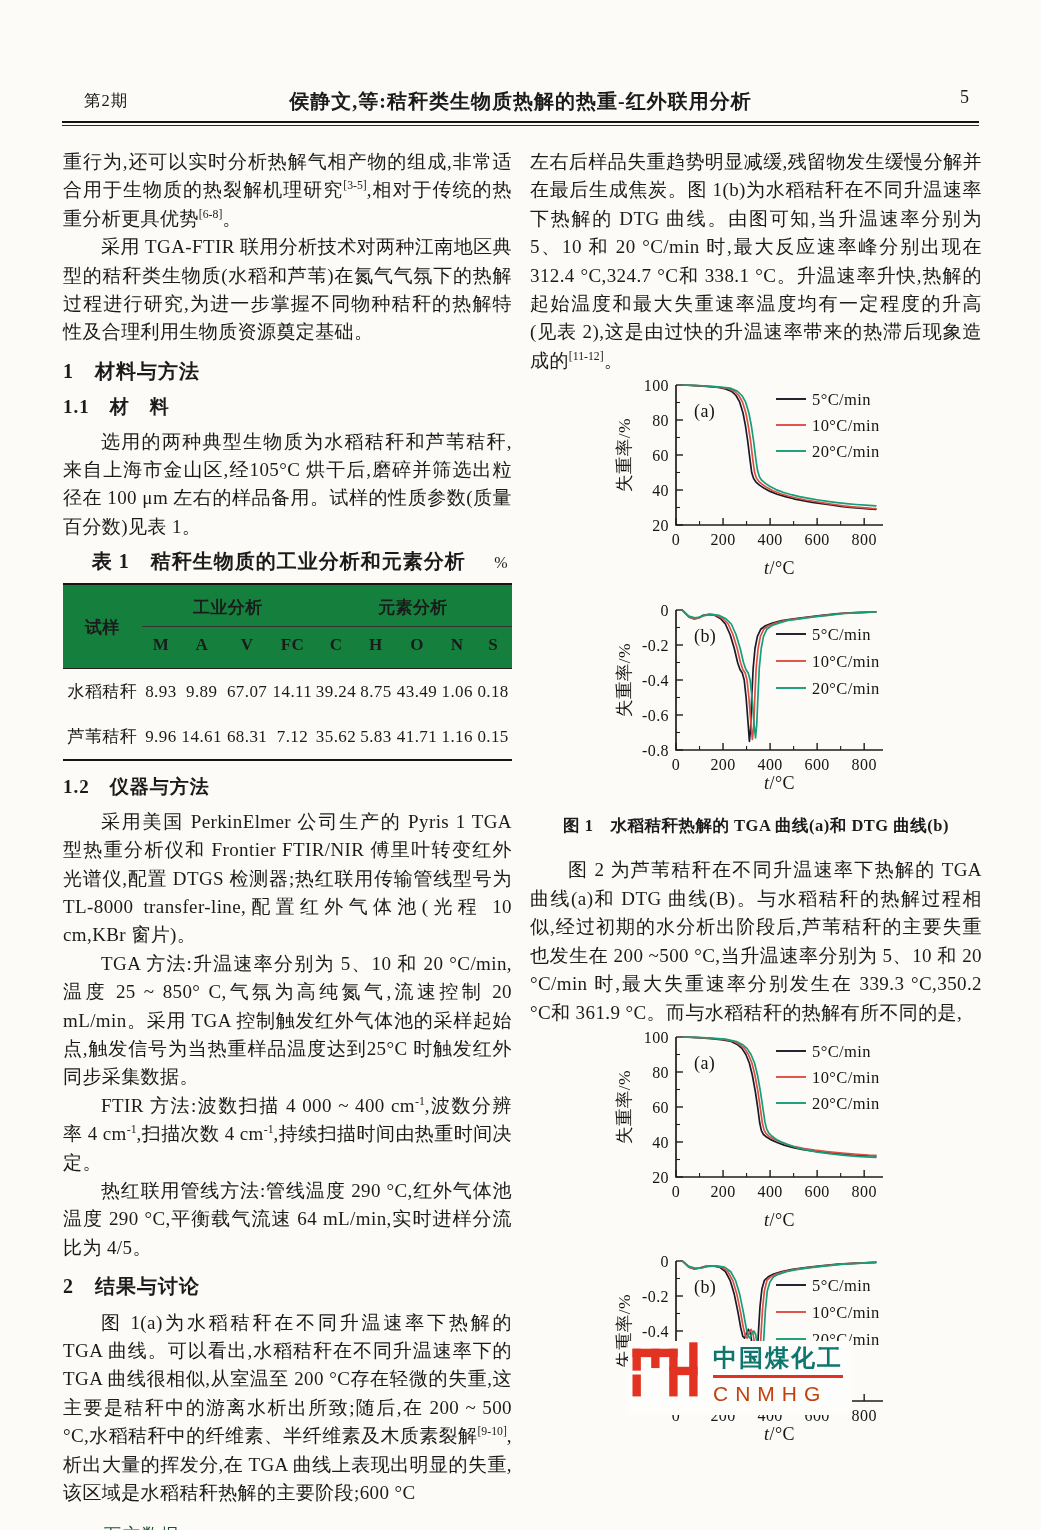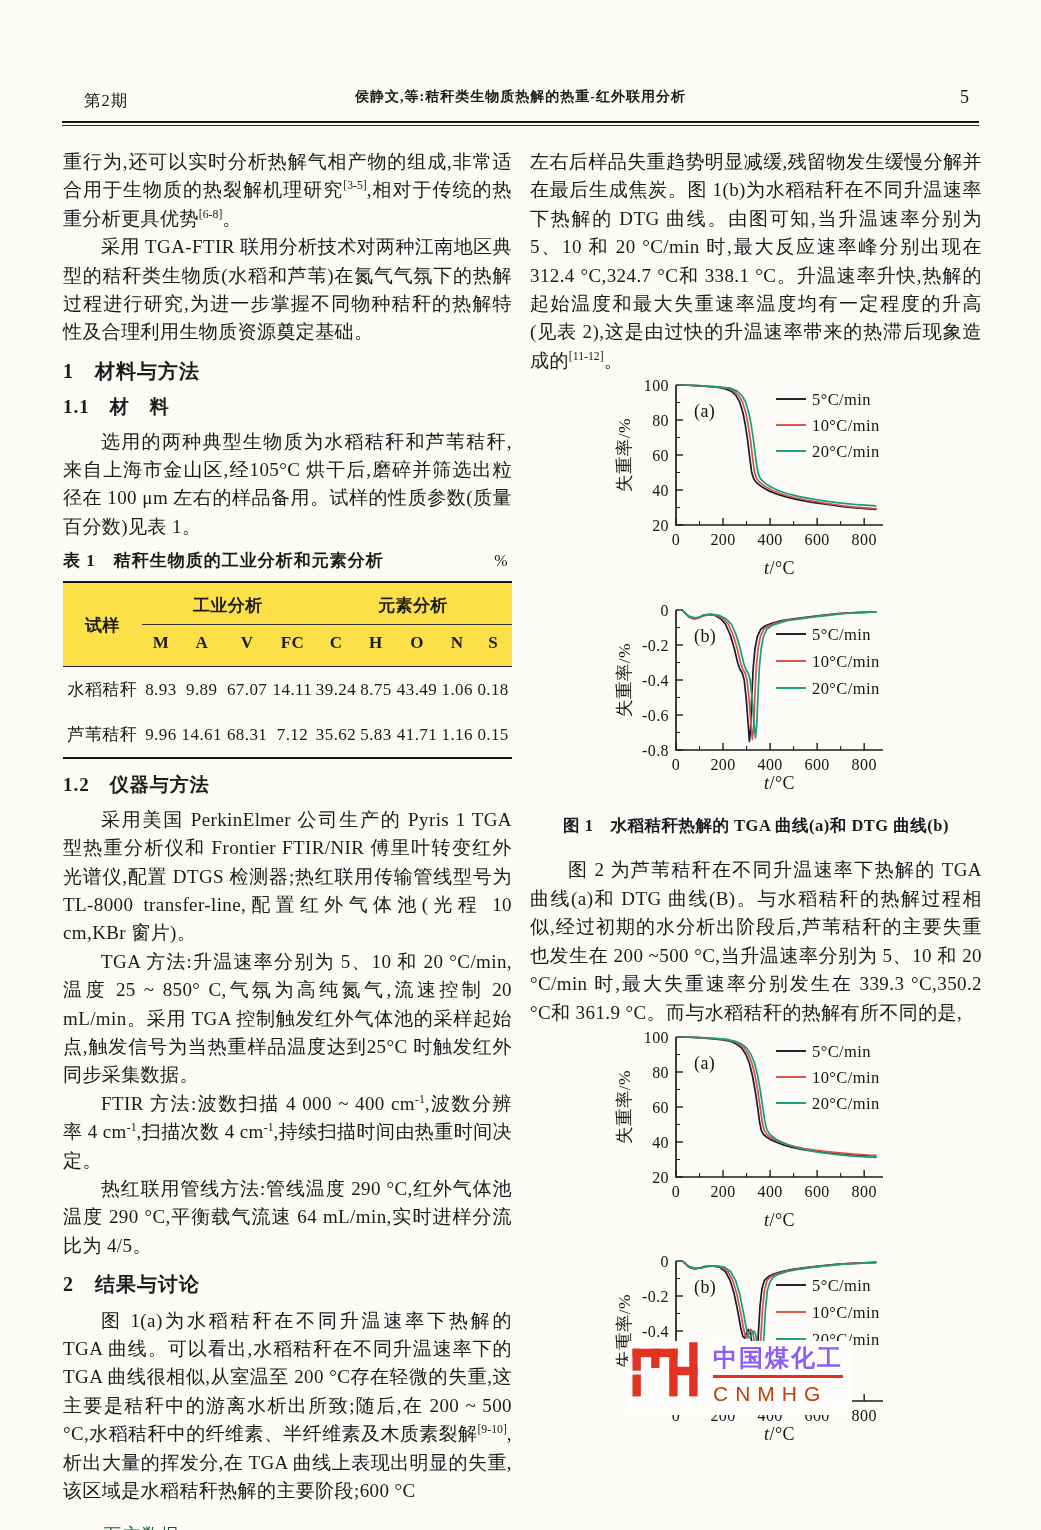--- a/index.html
+++ b/index.html
@@ -5,56 +5,56 @@
   * { margin:0; padding:0; box-sizing:border-box; }
   html,body { background:#ffffff; }
   .page {
     position:relative; width:1041px; height:1530px; margin:0 auto;
     background:#fcfbf8; overflow:hidden;
     font-family:"Liberation Serif","DejaVu Serif",serif;
     color:#1b1b1b;
   }
   
   .hdr-issue { position:absolute; left:84px; top:90px; font-size:16.5px; letter-spacing:1px; }
-  .hdr-title { position:absolute; left:0; right:0; top:88px; text-align:center; font-size:14px; font-weight:bold; letter-spacing:1px; }
+  .hdr-title { position:absolute; left:0; right:0; top:88px; text-align:center; font-size:20px; font-weight:bold; letter-spacing:1px; }
   .hdr-page  { position:absolute; right:72px; top:87px; font-size:18px; }
   .hdr-rule  { position:absolute; left:62px; width:917px; top:121px; height:5px;
                border-top:2.4px solid #141414; border-bottom:1px solid #2a2a2a; }
   
   .col { position:absolute; top:142px; font-size:19px; line-height:28.4px; text-align:justify; letter-spacing:0.4px; }
   .col-left  { left:63px;  width:449px; }
   .col-right { left:530px; width:452px; }
   p.body { text-indent:2em; }
   p.noindent { text-indent:0;margin-top:6px; }
   sup { font-size:0.62em; line-height:0; letter-spacing:0; }
   .h-sec { font-size:20px; font-weight:bold; margin:10px 0 8px; letter-spacing:1px; text-indent:0; }
   .h-sub { font-size:19px; font-weight:bold; margin:8px 0 6px; letter-spacing:1px; text-indent:0; }
   
   .tbl-capline { display:flex; align-items:baseline; margin:6px 0 5px; }
-  .tbl-cap { flex:1; text-align:left; font-weight:bold; font-size:17px; letter-spacing:1px; }
+  .tbl-cap { flex:1; text-align:center; font-weight:bold; font-size:20px; letter-spacing:1px; }
   .tbl-unit { font-size:16px; margin-right:4px; }
   table.t1 { border-collapse:collapse; width:100%; table-layout:fixed;
              border-top:2.4px solid #151515; border-bottom:2.4px solid #151515; }
   table.t1 thead { border-bottom:1.6px solid #222; }
-  table.t1 th { background:#fde047; font-weight:bold; font-size:17px; text-align:center; padding:4px 1px; }
+  table.t1 th { background:#15803d; font-weight:bold; font-size:17px; text-align:center; padding:4px 1px; }
   table.t1 thead tr:first-child th { padding-top:9px; }
   table.t1 thead tr:last-child  th { padding-bottom:8px; }
   table.t1 th.grp { border-bottom:1.1px solid #333; }
   table.t1 th.sample { vertical-align:middle; }
   table.t1 td { font-size:17px; text-align:center; padding:9px 0 8px; }
   
   .chart { margin-left:68px; width:392px; position:relative; }
   .fig-cap { text-align:center; font-weight:bold; font-size:16.5px; letter-spacing:0.5px;
              margin:8px 0 16px; text-indent:0; }
   svg text { font-family:"Liberation Serif","DejaVu Serif",serif; }
   
   .wm { position:absolute; left:30px; top:100px; width:224px; height:74px;
         background:#fdfdfc; display:flex; align-items:flex-start; gap:9px; z-index:5; }
   .wm-text { font-family:"Liberation Sans","DejaVu Sans",sans-serif; padding-top:3px; }
-  .wm-cn { font-size:24px; font-weight:bold; color:#8b5cf6; letter-spacing:2px;
+  .wm-cn { font-size:24px; font-weight:bold; color:#0f766e; letter-spacing:2px;
            border-bottom:3px solid #e23322; padding-bottom:2px; }
   .wm-en { font-size:21px; color:#c2410c; letter-spacing:7px; margin-top:2px; }
   .footer { position:absolute; left:104px; top:1478px; font-size:17px; color:#14532d; letter-spacing:2px;margin-top:45px; }
 </style>
 </head>
 <body>
 
 <div class="page">
 
   <span class="hdr-issue">第2期</span>

